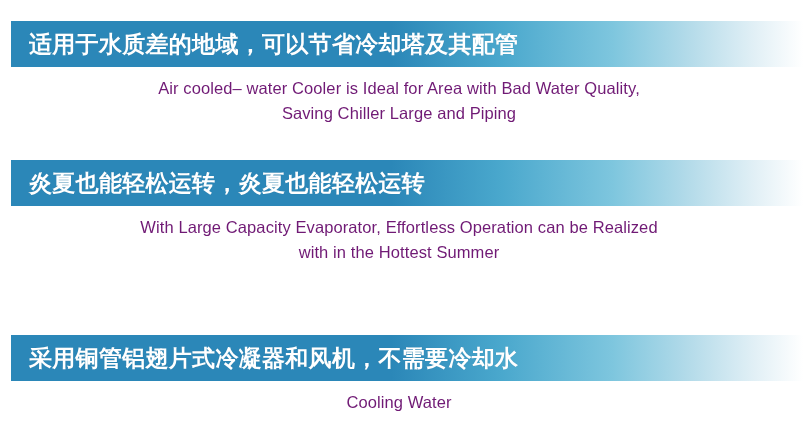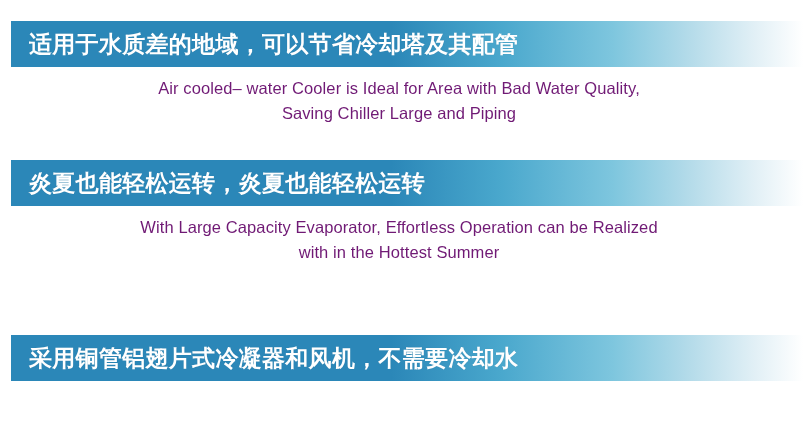--- a/index.html
+++ b/index.html
@@ -94,16 +94,17 @@
       <span class="line">With Large Capacity Evaporator, Effortless Operation can be Realized</span>
       <span class="line">with in the Hottest Summer</span>
     </div>
   </section>
 
   <section class="feature-block b3">
     <div class="headline-bar">
       <div class="headline-text">采用铜管铝翅片式冷凝器和风机，不需要冷却水</div>
     </div>
     <div class="subline">
+      <span class="line">Cooling Water</span>
     </div>
   </section>
 
 </div>
 
 </body></html>

